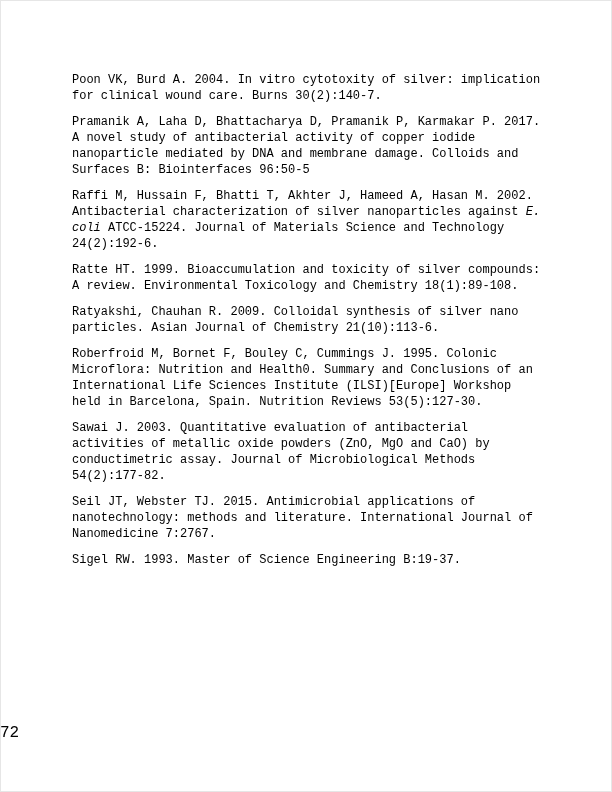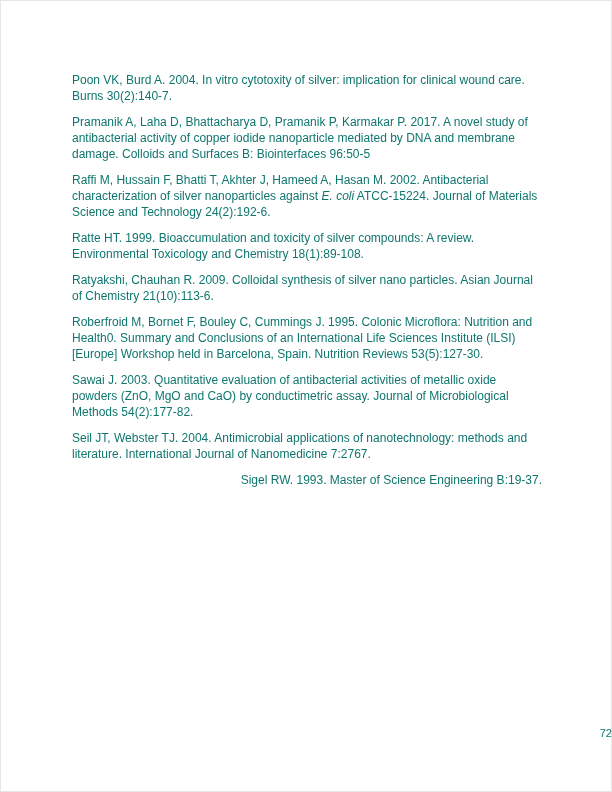--- a/index.html
+++ b/index.html
@@ -6,63 +6,62 @@
     margin: 0;
     padding: 0;
     background: #ffffff;
   }
   .page {
     position: relative;
     width: 612px;
     height: 792px;
     background: #ffffff;
     box-shadow: inset 0 0 0 1px #e6e6e6;
-    font-family: Liberation Sans, sans-serif;
-    color: #0f766e;
+    font-family: Liberation Mono, monospace;
+    color: #000000;
     overflow: hidden;
   }
   .references {
     position: absolute;
     left: 72px;
     top: 72px;
     width: 470px;
     font-size: 12px;
     line-height: 16px;
   }
   .references p.ref {
     margin: 0 0 10px 0;
     padding: 0;
     text-align: left;
   }
   .references p.ref:last-child {
     margin-bottom: 4px;
-    text-align: right;
   }
   .references em {
     font-style: italic;
   }
   .page-number {
     position: absolute;
     left: 0;
     top: 726px;
     width: 100%;
-    text-align: right;
-    font-size: 11px;
+    text-align: left;
+    font-size: 16px;
     line-height: 14px;
   }
 </style>
 </head>
 <body>
 
 <div class="page">
   <div class="references" id="references-list">
       <p class="ref"><span>Poon VK, Burd A. 2004. In vitro cytotoxity of silver: implication for clinical wound care. Burns 30(2):140-7.</span></p>
       <p class="ref"><span>Pramanik A, Laha D, Bhattacharya D, Pramanik P, Karmakar P. 2017. A novel study of antibacterial activity of copper iodide nanoparticle mediated by DNA and membrane damage. Colloids and Surfaces B: Biointerfaces 96:50-5</span></p>
       <p class="ref"><span>Raffi M, Hussain F, Bhatti T, Akhter J, Hameed A, Hasan M. 2002. Antibacterial characterization of silver nanoparticles against </span><em>E. coli</em><span> ATCC-15224. Journal of Materials Science and Technology 24(2):192-6.</span></p>
       <p class="ref"><span>Ratte HT. 1999. Bioaccumulation and toxicity of silver compounds: A review. Environmental Toxicology and Chemistry 18(1):89-108.</span></p>
       <p class="ref"><span>Ratyakshi, Chauhan R. 2009. Colloidal synthesis of silver nano particles. Asian Journal of Chemistry 21(10):113-6.</span></p>
       <p class="ref"><span>Roberfroid M, Bornet F, Bouley C, Cummings J. 1995. Colonic Microflora: Nutrition and Health0. Summary and Conclusions of an International Life Sciences Institute (ILSI)[Europe] Workshop held in Barcelona, Spain. Nutrition Reviews 53(5):127-30.</span></p>
       <p class="ref"><span>Sawai J. 2003. Quantitative evaluation of antibacterial activities of metallic oxide powders (ZnO, MgO and CaO) by conductimetric assay. Journal of Microbiological Methods 54(2):177-82.</span></p>
-      <p class="ref"><span>Seil JT, Webster TJ. 2004. Antimicrobial applications of nanotechnology: methods and literature. International Journal of Nanomedicine 7:2767.</span></p>
+      <p class="ref"><span>Seil JT, Webster TJ. 2015. Antimicrobial applications of nanotechnology: methods and literature. International Journal of Nanomedicine 7:2767.</span></p>
       <p class="ref"><span>Sigel RW. 1993. Master of Science Engineering B:19-37.</span></p>
     </div>
   <div class="page-number">72</div>
 </div>
 
 </body></html>

